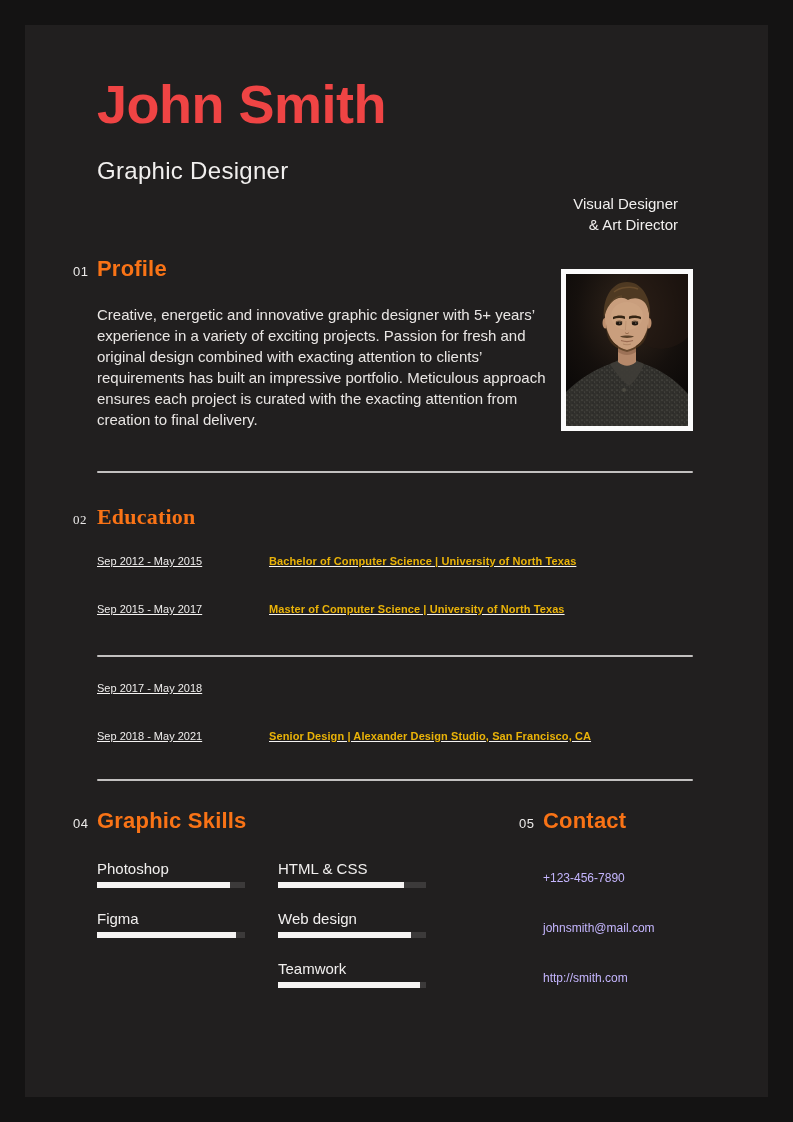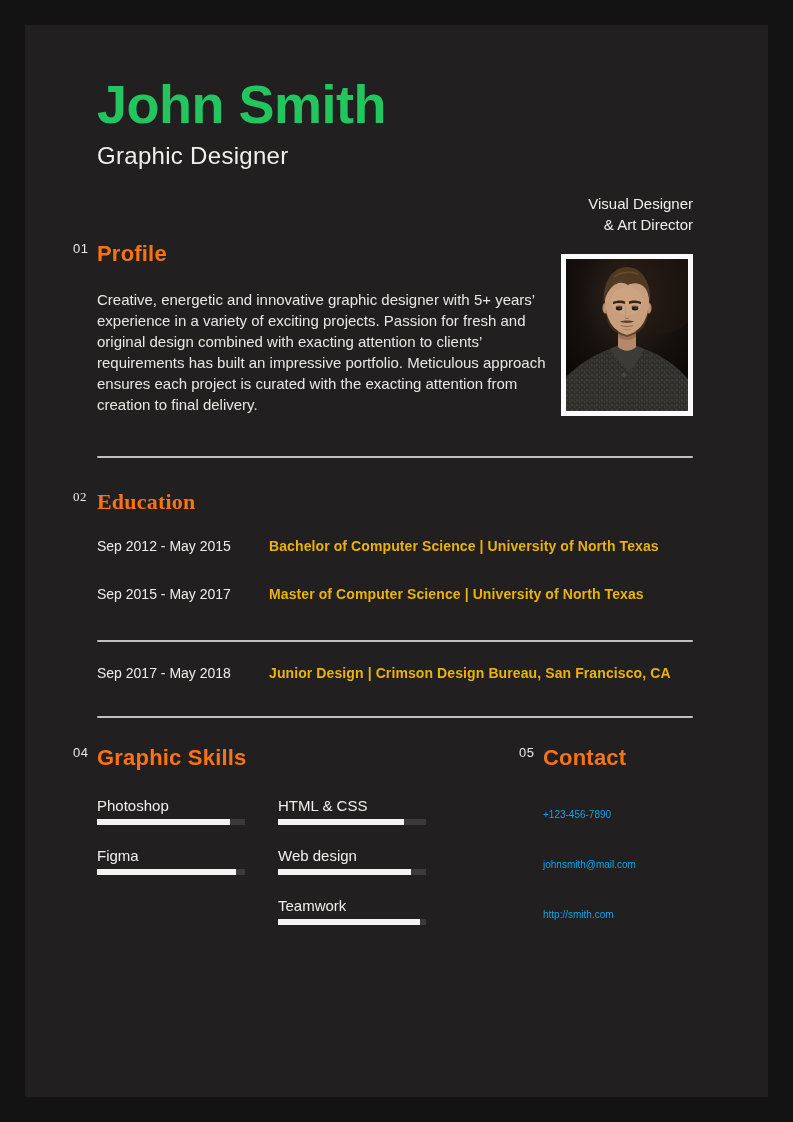--- a/index.html
+++ b/index.html
@@ -23,34 +23,34 @@
   .inner{
     position:absolute;left:25px;top:25px;right:25px;bottom:25px;
     background:var(--bg-inner);
     padding:0 75px 0 72px;
   }
   
   header{position:relative;}
   h1.name{
     margin-top:48px;
     font-size:54px;line-height:62px;font-weight:700;
-    letter-spacing:-0.5px;color:#22c55e;
+    letter-spacing:-0.5px;color:#ef4444;
   }
   .role{
-    margin-top:6px;font-size:24px;line-height:29px;font-weight:400;
+    margin-top:21px;font-size:24px;line-height:29px;font-weight:400;
     letter-spacing:0.3px;color:#f1efee;
   }
   .tagline{
-    position:absolute;top:120px;right:0;text-align:right;
+    position:absolute;top:120px;right:15px;text-align:right;
     font-size:15px;line-height:21px;font-weight:500;color:#f1efee;
   }
   
   .sec-head{position:relative;display:flex;align-items:flex-start;}
   .sec-num{
-    position:absolute;left:-24px;top:0;
+    position:absolute;left:-24px;top:8px;
     font-size:13px;font-weight:500;color:#eceae9;letter-spacing:0.5px;
   }
   h2.sec-title{font-size:22px;line-height:26px;font-weight:700;color:#f97316;letter-spacing:0.2px;}
   .rule{height:2px;background:var(--rule);border-radius:1px;}
   .rule-1{margin-top:40px;}
   .rule-2{margin-top:37px;}
   .rule-3{margin-top:34px;}
   
   .profile{display:flex;margin-top:71px;}
   .profile-left{width:467px;}
@@ -61,36 +61,36 @@
   .photo-frame{
     margin-left:auto;margin-top:13px;
     width:132px;height:162px;background:#fbfbfb;padding:5px;flex:none;
   }
   .photo-frame svg{display:block;width:122px;height:152px;}
   
   .sec-edu .sec-head{margin-top:31px;font-family:Liberation Serif, serif;}
   .sec-exp .sec-head{margin-top:25px;}
   .t-rows .t-row{
     display:grid;grid-template-columns:172px 1fr;
-    font-size:14px;line-height:18px;margin-top:30px;
+    font-size:11px;line-height:18px;margin-top:30px;text-decoration:underline;
   }
   .t-rows .t-row:first-child{margin-top:22px;}
   .t-row .period{font-weight:500;color:#efedec;}
   .t-row .detail{font-weight:700;color:#eab308;letter-spacing:0.1px;}
   
   .bottom{display:flex;margin-top:27px;}
   .skills-block{width:446px;flex:none;}
   .contact-block{flex:1;}
   .skills-grid{display:grid;grid-template-columns:148px 148px;column-gap:62px;margin-top:26px;gap:33px;}
   .skill{margin-bottom:22px;}
   .skill-label{font-size:15px;line-height:18px;font-weight:500;color:#f1efee;}
   .bar{margin-top:4px;height:6px;background:var(--bar-track);}
   .bar-fill{height:6px;background:var(--bar-fill);}
   .contact-list{margin-top:35px;}
-  .contact-item{font-size:10px;line-height:18px;font-weight:500;color:#0ea5e9;margin-bottom:32px;}
+  .contact-item{font-size:12px;line-height:18px;font-weight:500;color:#c4b5fd;margin-bottom:32px;}
 </style>
 </head>
 <body>
 
 <div class="page">
   <div class="inner">
 
     <header>
       <h1 class="name">John Smith</h1>
       <div class="role">Graphic Designer</div>
@@ -174,21 +174,24 @@
           </div>
         </div>
     </section>
 
     <div class="rule rule-2"></div>
 
     <section class="sec-exp">
       <div class="t-rows" id="exp-rows">
           <div class="t-row">
             <span class="period">Sep 2017 - May 2018</span>
-            <span class="detail">Junior Design | Crimson Design Bureau, San Francisco, CA</span>
+          </div>
+          <div class="t-row">
+            <span class="period">Sep 2018 - May 2021</span>
+            <span class="detail">Senior Design | Alexander Design Studio, San Francisco, CA</span>
           </div>
         </div>
     </section>
 
     <div class="rule rule-3"></div>
 
     <div class="bottom">
       <section class="skills-block">
         <div class="sec-head">
           <span class="sec-num">04</span>

